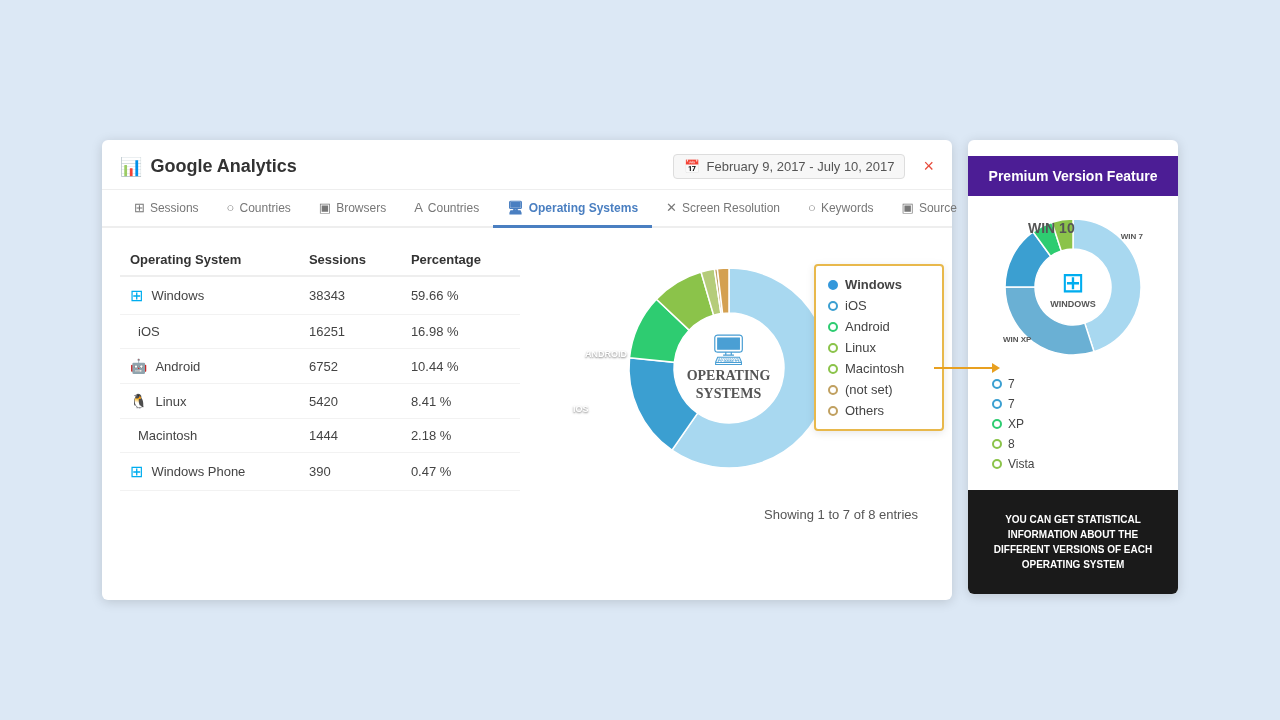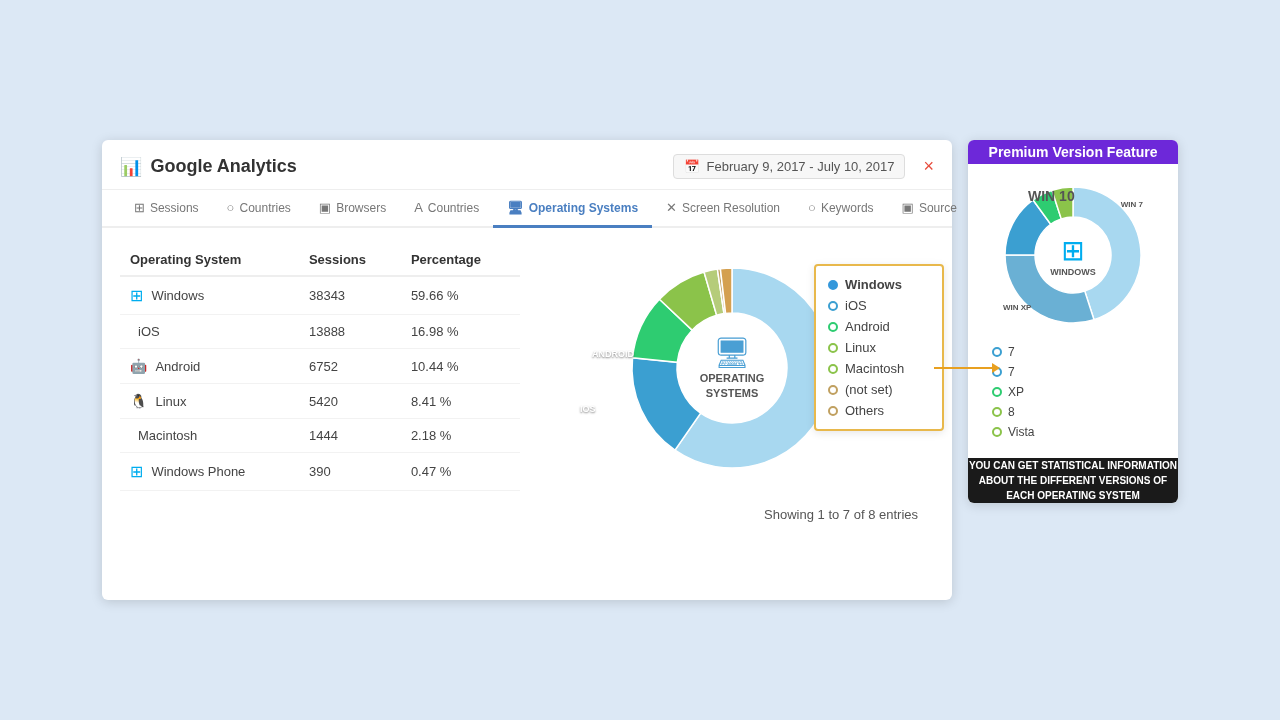--- a/index.html
+++ b/index.html
@@ -93,21 +93,21 @@
       color: #4a7fc1;
       border-bottom: 3px solid #4a7fc1;
       font-weight: 600;
     }
     .tab-icon { font-size: 13px; }
 
     
     .content {
       display: flex;
       padding: 16px 18px 0;
-      gap: 10px;
+      gap: 3px;
     }
     
     .data-table {
       width: 400px;
       flex-shrink: 0;
     }
     .data-table table {
       width: 100%;
       border-collapse: collapse;
     }
@@ -182,24 +182,25 @@
       transform: translate(-50%, -50%);
       text-align: center;
       pointer-events: none;
     }
     .donut-label .monitor-icon {
       font-size: 30px;
       color: #4a9fd4;
       display: block;
     }
     .donut-label .donut-text {
-      font-size: 11px;
+      font-size: 14px;
       font-weight: bold;
       color: #555;
       line-height: 1.3;
+      font-family: Liberation Serif, serif;
     }
 
     
     .legend-popup {
       position: absolute;
       right: -10px;
       top: 20px;
       background: #fff;
       border: 2px solid #e8b84b;
       border-radius: 4px;
@@ -232,26 +233,27 @@
 
     
     .premium-panel {
       background: #fff;
       border-radius: 6px;
       box-shadow: 0 2px 12px rgba(0,0,0,0.15);
       width: 210px;
       overflow: hidden;
     }
     .premium-header {
-      background: #6d28d9;
+      background: #4c1d95;
       color: #fff;
       font-size: 14px;
       font-weight: bold;
       text-align: center;
-      padding: 4px;
+      padding: 12px;
+      margin-top: 16px;
     }
     .premium-chart-area {
       padding: 16px;
       display: flex;
       flex-direction: column;
       align-items: center;
       background: #fff;
     }
     .premium-donut {
       width: 150px;
@@ -293,21 +295,21 @@
       border-radius: 50%;
       border: 2px solid;
       flex-shrink: 0;
     }
     .premium-footer {
       background: #1a1a1a;
       color: #fff;
       font-size: 10px;
       font-weight: bold;
       text-align: center;
-      padding: 0;
+      padding: 22px;
       line-height: 1.5;
     }
   </style>
 </head>
 <body>
 
 <div class="main-container">
 
   <div class="panel">
 
@@ -386,21 +388,21 @@
     <td>38343</td>
     <td>59.66 %</td>
   </tr>
               <tr>
     <td>
       <div class="os-name">
         <span style="color:#666;font-size:16px;"></span>
         <span>iOS</span>
       </div>
     </td>
-    <td>13888</td>
+    <td>16251</td>
     <td>16.98 %</td>
   </tr>
               <tr>
     <td>
       <div class="os-name">
         <span style="color:#a4c639;font-size:14px;">🤖</span>
         <span>Android</span>
       </div>
     </td>
     <td>6752</td>

